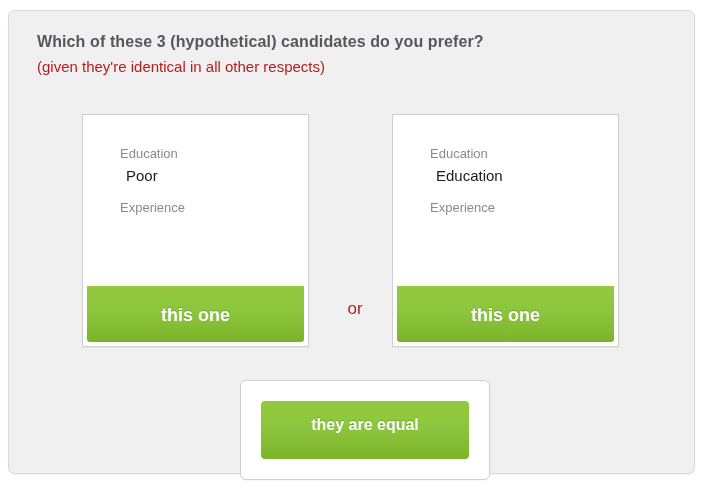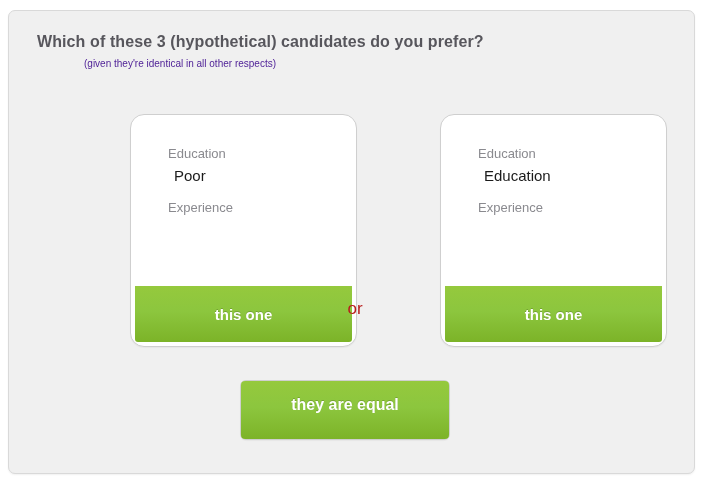--- a/index.html
+++ b/index.html
@@ -36,39 +36,37 @@
     font-size: 16px;
     font-weight: bold;
     color: #57565c;
     letter-spacing: 0.1px;
     white-space: nowrap;
   }
   #subheading {
     position: absolute;
     left: 28px;
     top: 47px;
-    font-size: 10px;
-    color: #4c1d95;
+    font-size: 15px;
+    color: #b91c1c;
     white-space: nowrap;
-    margin-left: 47px;
   }
 
   
   .card {
     position: absolute;
     top: 103px;
     width: 227px;
     height: 233px;
     box-sizing: border-box;
     background: #ffffff;
     border: 1px solid #cfcfcf;
-    border-radius: 14px;
+    border-radius: 0;
     padding: 4px;
     box-shadow: 0 1px 1px rgba(0,0,0,0.04);
-    margin-left: 48px;
   }
   #card-left  { left: 73px; }
   #card-right { left: 383px; }
 
   .card-body {
     position: relative;
     height: 161px;
     background: #ffffff;
     box-sizing: border-box;
   }
@@ -95,21 +93,21 @@
   }
 
   
   .btn-green {
     display: block;
     box-sizing: border-box;
     border: 0;
     background: linear-gradient(to bottom, #95c93d 0%, #8cc63e 45%, #7cb328 100%);
     color: #ffffff;
     font-family: "Liberation Sans", sans-serif;
-    font-size: 15px;
+    font-size: 18px;
     font-weight: bold;
     text-align: center;
     text-shadow: 0 -1px 0 rgba(0,0,0,0.18);
     cursor: pointer;
   }
 
   .card-btn {
     position: absolute;
     left: 4px;
     right: 4px;
@@ -134,21 +132,21 @@
   
   #btn-equal {
     position: absolute;
     left: 231px;
     top: 369px;
     width: 208px;
     height: 58px;
     line-height: 58px;
     border-radius: 6px;
     border: 1px solid #cfcfcf;
-    padding: 0;
+    padding: 20px;
     background: #ffffff;
     box-shadow: 0 1px 1px rgba(0,0,0,0.04);
   }
   #btn-equal-inner {
     width: 100%;
     height: 100%;
     line-height: 48px;
     border-radius: 4px;
     font-size: 16px;
   }

